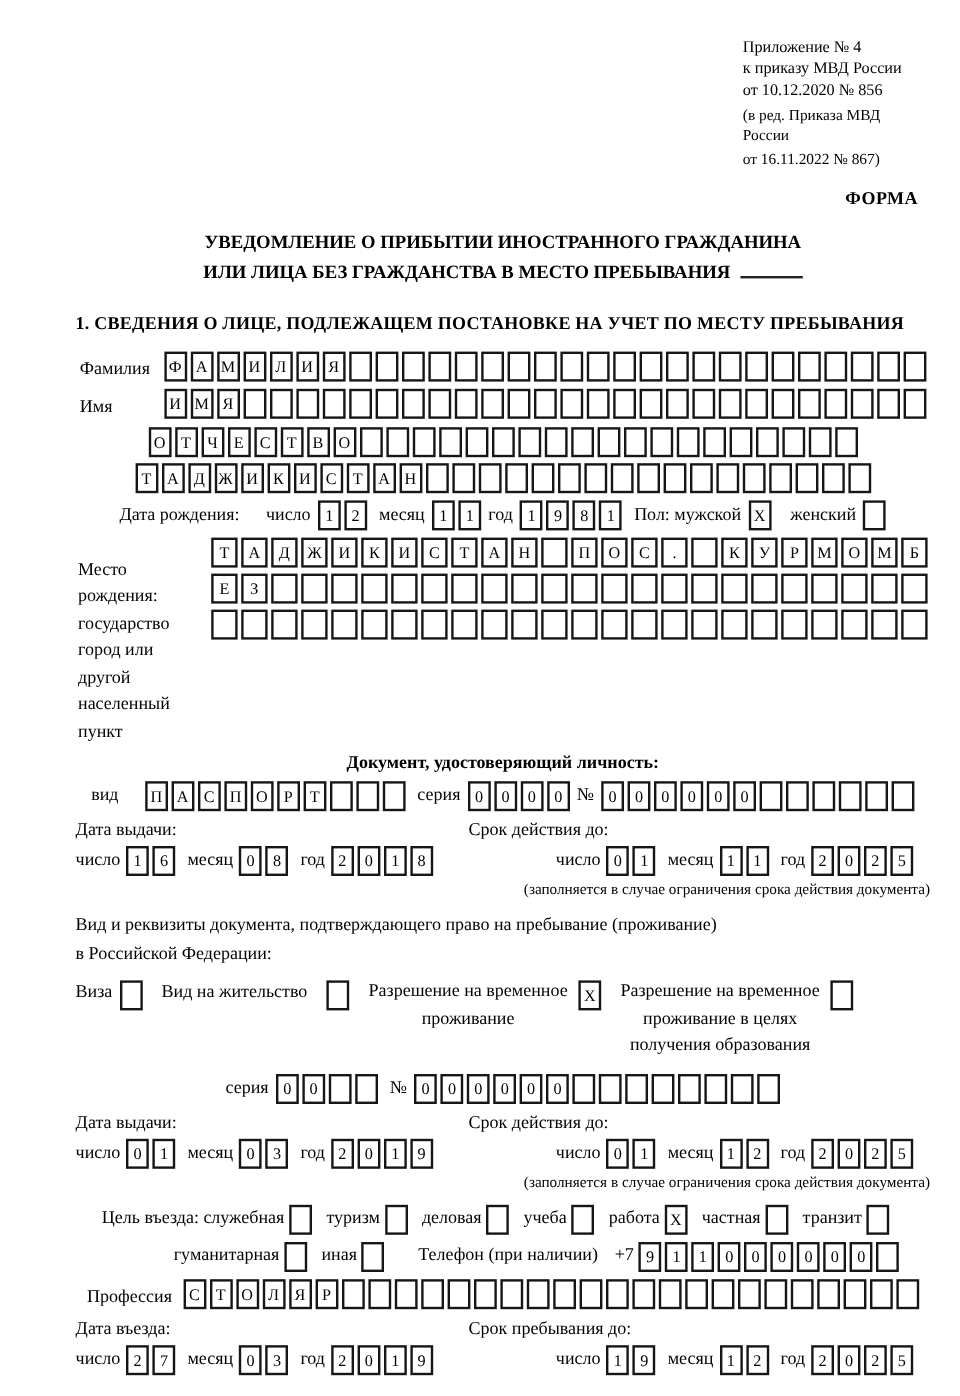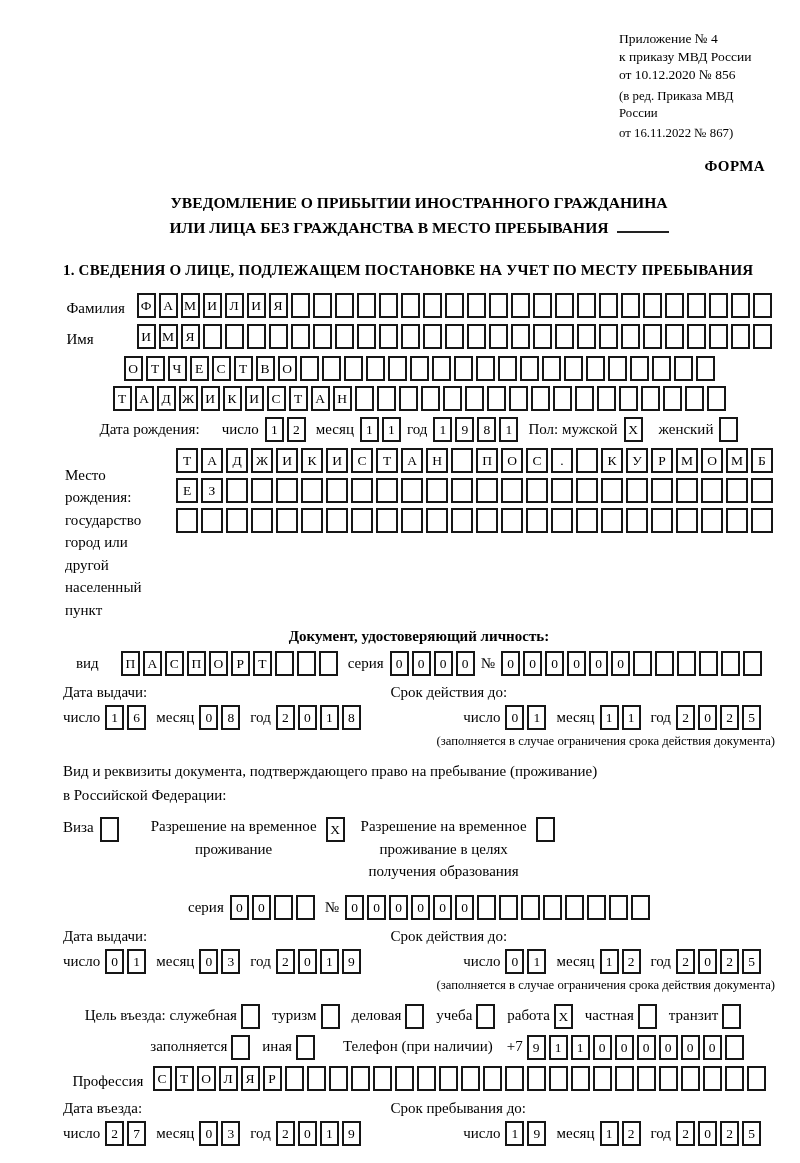--- a/index.html
+++ b/index.html
@@ -416,20 +416,27 @@
   </div>
 
   <div class="cbrow">
     <div class="cb-item">
       <span class="inlbl">Виза</span>
       <span class="cells">
           <span class="cell"></span>
         </span>
     </div>
     <span class="gap16"></span>
+    <div class="cb-item">
+      <span class="inlbl">Вид на жительство</span>
+      <span class="gap10"></span>
+      <span class="cells">
+          <span class="cell"></span>
+        </span>
+    </div>
     <span class="gap16"></span>
     <div class="cb-item">
       <span class="cb-text-c">
         <span>Разрешение на временное</span><br>
         <span>проживание</span>
       </span>
       <span class="cells">
           <span class="cell">X</span>
         </span>
     </div>
@@ -547,21 +554,21 @@
     <span class="cells">
         <span class="cell"></span>
       </span>
     <span class="inlbl">транзит</span>
     <span class="cells">
         <span class="cell"></span>
       </span>
   </div>
 
   <div class="frow purpose indent68">
-    <span class="inlbl">заполняется</span>
+    <span class="inlbl">гуманитарная</span>
     <span class="cells">
         <span class="cell"></span>
       </span>
     <span class="inlbl">иная</span>
     <span class="cells">
         <span class="cell"></span>
       </span>
     <span class="gap16"></span>
     <span class="inlbl">Телефон (при наличии)</span>
     <span class="phone-prefix">+7</span>

